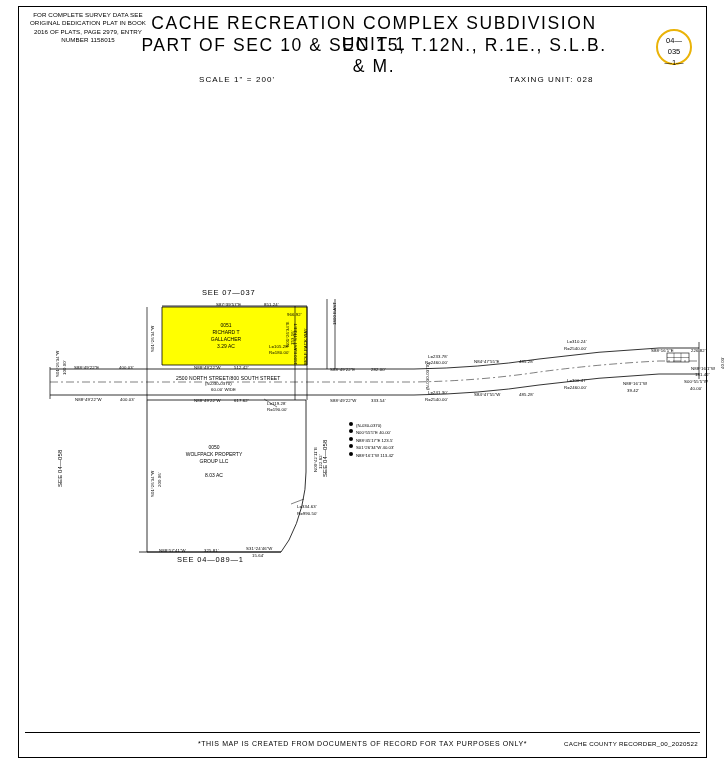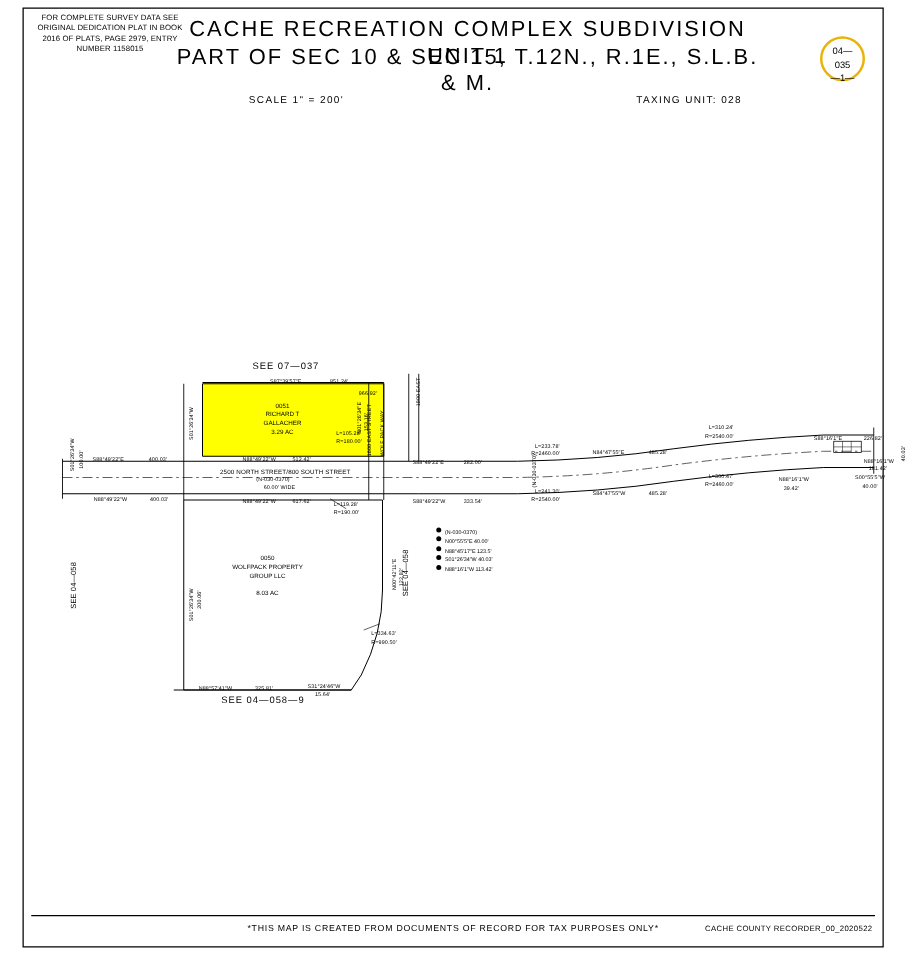--- a/index.html
+++ b/index.html
@@ -129,21 +129,21 @@
     <line x1="662" y1="346" x2="662" y2="355" stroke="#000" stroke-width="0.4"></line>
     <line x1="680" y1="335" x2="680" y2="372" stroke="#000" stroke-width="0.7"></line>
 
     <line x1="245" y1="392" x2="258" y2="400" stroke="#000" stroke-width="0.5"></line>
     <line x1="272" y1="497" x2="285" y2="492" stroke="#000" stroke-width="0.5"></line>
 
     <line x1="120" y1="545" x2="262" y2="545" stroke="#000" stroke-width="0.8"></line>
   </svg>
 
   <div class="lbl lg" style="left:183px;top:281px;">SEE 07—037</div>
-  <div class="lbl lg" style="left:158px;top:548px;">SEE 04—058—9</div>
+  <div class="lbl lg" style="left:158px;top:548px;">SEE 04—089—1</div>
   <div class="lbl md rot90" style="left:38px;top:480px;">SEE 04—058</div>
   <div class="lbl md rot90" style="left:303px;top:470px;">SEE 04—058</div>
 
   <div class="parcel-lbl" style="left:172px;top:315px;width:70px;">
     <div>0051</div>
     <div>RICHARD T</div>
     <div>GALLACHER</div>
     <div>3.29 AC</div>
   </div>
 

